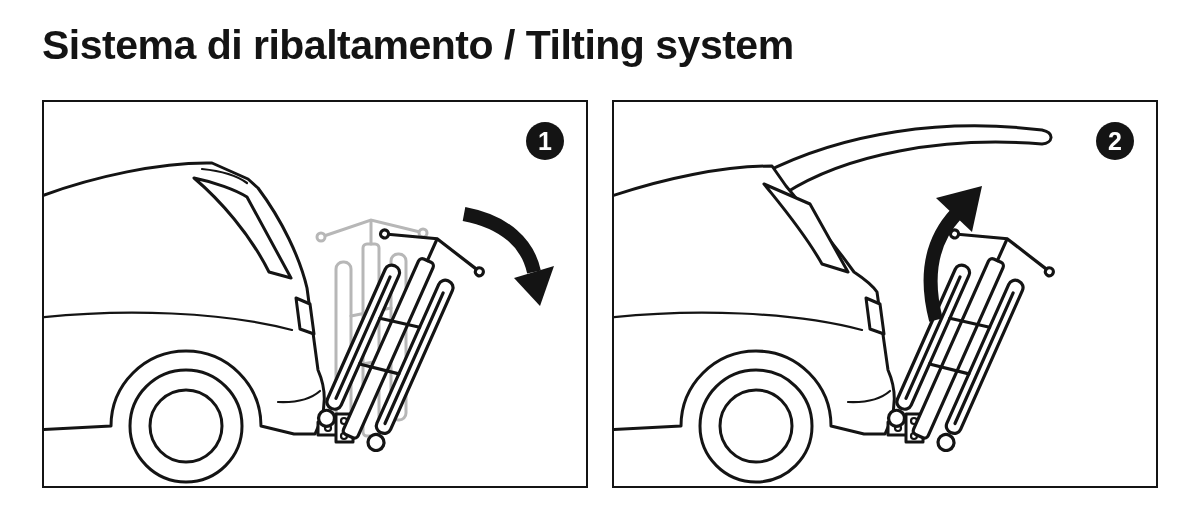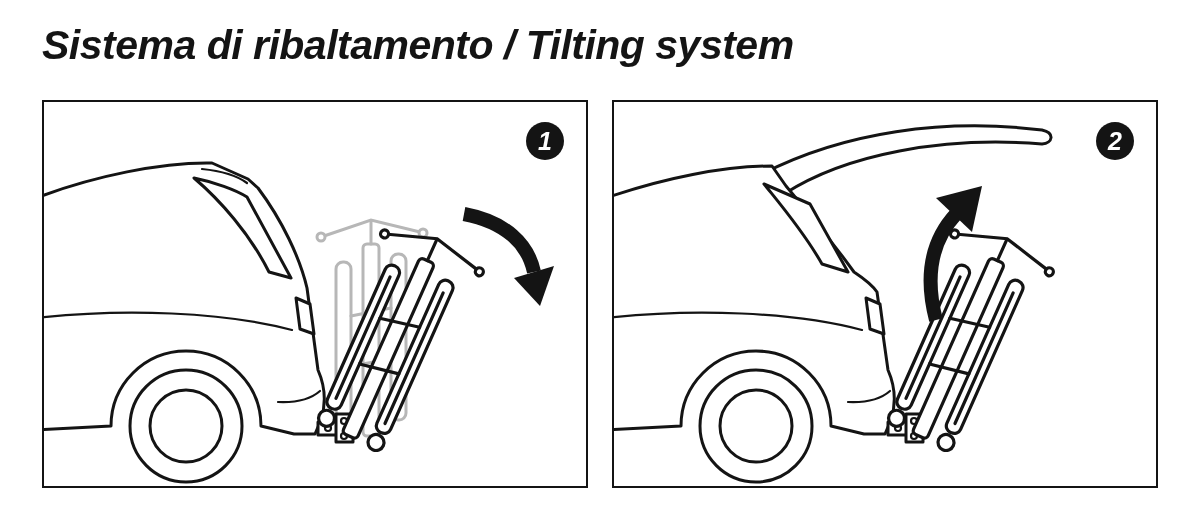--- a/index.html
+++ b/index.html
@@ -2,21 +2,20 @@
 <html style="--line: #141414; --ghost: #b7b7b7; --badge_bg: #141414; --badge_text: #ffffff;"><head>
 <meta charset="utf-8">
 <style>
   html,body{margin:0;padding:0;background:#ffffff;}
   .page{
     position:relative;
     width:1190px;height:514px;
     background:#ffffff;
     font-family:"Liberation Sans", sans-serif;
     overflow:hidden;
-    font-style:italic;
   }
   .title{
     position:absolute;left:42px;top:22px;margin:0;
     font-size:41px;font-weight:700;letter-spacing:-0.5px;
     color:var(--line,#141414);
   }
   .panels{
     position:absolute;left:42px;top:100px;
     display:flex;gap:24px;
   }

